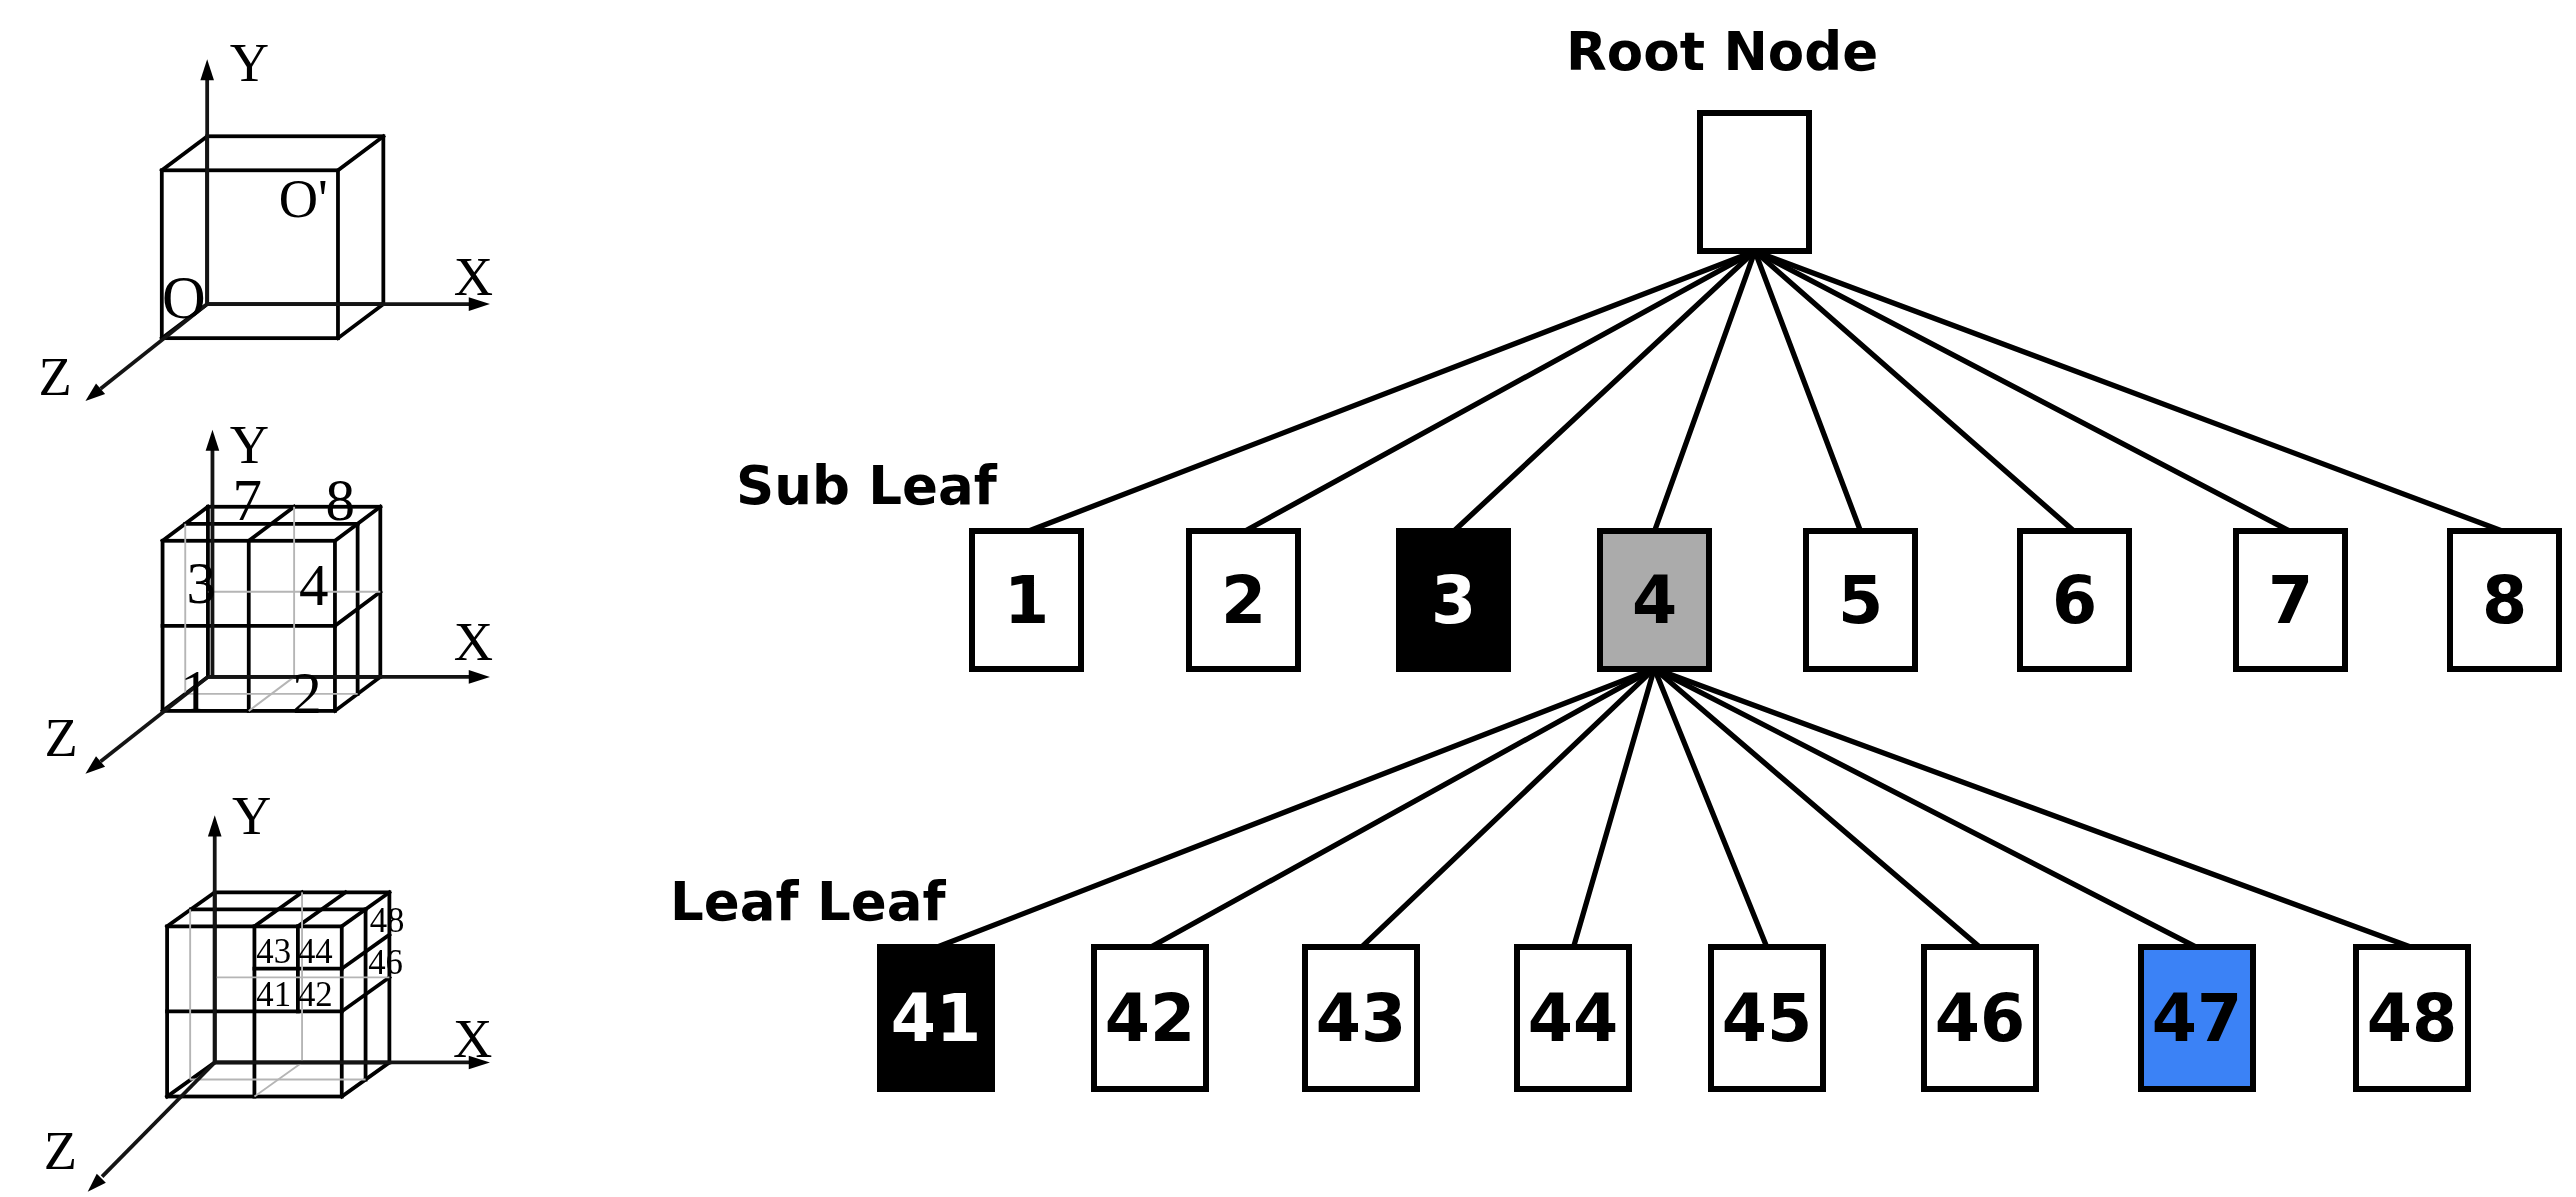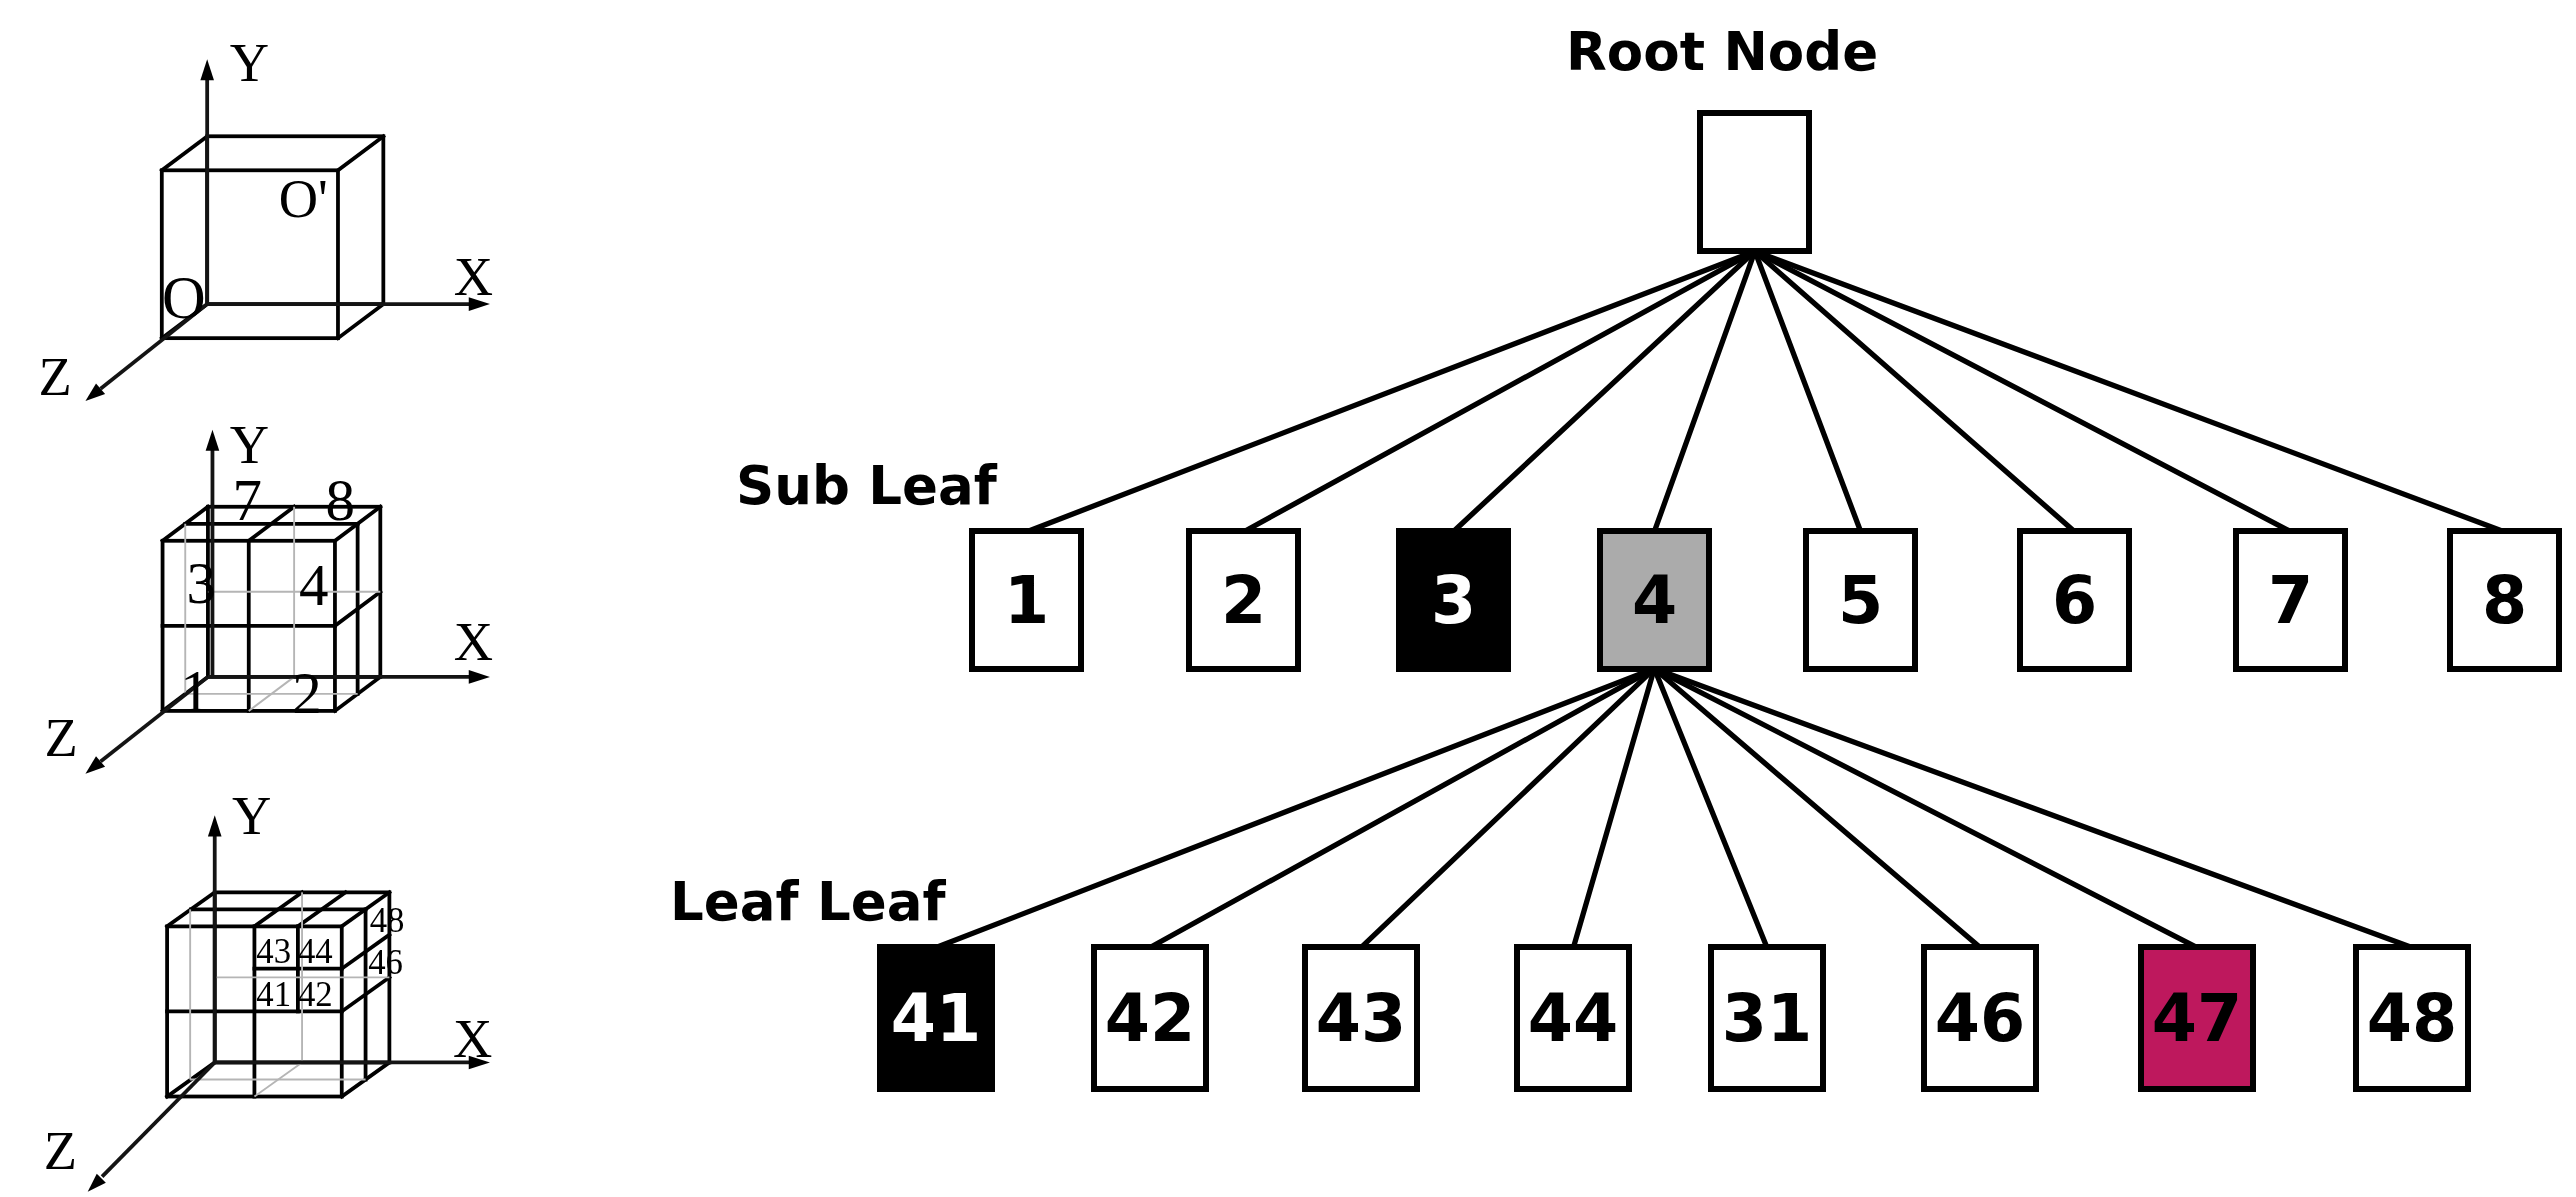--- a/index.html
+++ b/index.html
@@ -157,19 +157,19 @@
   <div class="node" style="left: 1597px; top: 528px; width: 115px; height: 144px; background: rgb(171, 171, 171); color: rgb(0, 0, 0);">4</div>
   <div class="node" style="left: 1803px; top: 528px; width: 115px; height: 144px; background: rgb(255, 255, 255); color: rgb(0, 0, 0);">5</div>
   <div class="node" style="left: 2017px; top: 528px; width: 115px; height: 144px; background: rgb(255, 255, 255); color: rgb(0, 0, 0);">6</div>
   <div class="node" style="left: 2233px; top: 528px; width: 115px; height: 144px; background: rgb(255, 255, 255); color: rgb(0, 0, 0);">7</div>
   <div class="node" style="left: 2447px; top: 528px; width: 115px; height: 144px; background: rgb(255, 255, 255); color: rgb(0, 0, 0);">8</div>
 
   <div class="node" style="left: 877px; top: 944px; width: 118px; height: 148px; background: rgb(0, 0, 0); color: rgb(255, 255, 255);">41</div>
   <div class="node" style="left: 1091px; top: 944px; width: 118px; height: 148px; background: rgb(255, 255, 255); color: rgb(0, 0, 0);">42</div>
   <div class="node" style="left: 1302px; top: 944px; width: 118px; height: 148px; background: rgb(255, 255, 255); color: rgb(0, 0, 0);">43</div>
   <div class="node" style="left: 1514px; top: 944px; width: 118px; height: 148px; background: rgb(255, 255, 255); color: rgb(0, 0, 0);">44</div>
-  <div class="node" style="left: 1708px; top: 944px; width: 118px; height: 148px; background: rgb(255, 255, 255); color: rgb(0, 0, 0);">31</div>
+  <div class="node" style="left: 1708px; top: 944px; width: 118px; height: 148px; background: rgb(255, 255, 255); color: rgb(0, 0, 0);">45</div>
   <div class="node" style="left: 1921px; top: 944px; width: 118px; height: 148px; background: rgb(255, 255, 255); color: rgb(0, 0, 0);">46</div>
-  <div class="node" style="left: 2138px; top: 944px; width: 118px; height: 148px; background: #be185d; color: rgb(0, 0, 0);">47</div>
+  <div class="node" style="left: 2138px; top: 944px; width: 118px; height: 148px; background: #3b82f6; color: rgb(0, 0, 0);">47</div>
   <div class="node" style="left: 2353px; top: 944px; width: 118px; height: 148px; background: rgb(255, 255, 255); color: rgb(0, 0, 0);">48</div>
 
 </div>
 
 
 </body></html>

